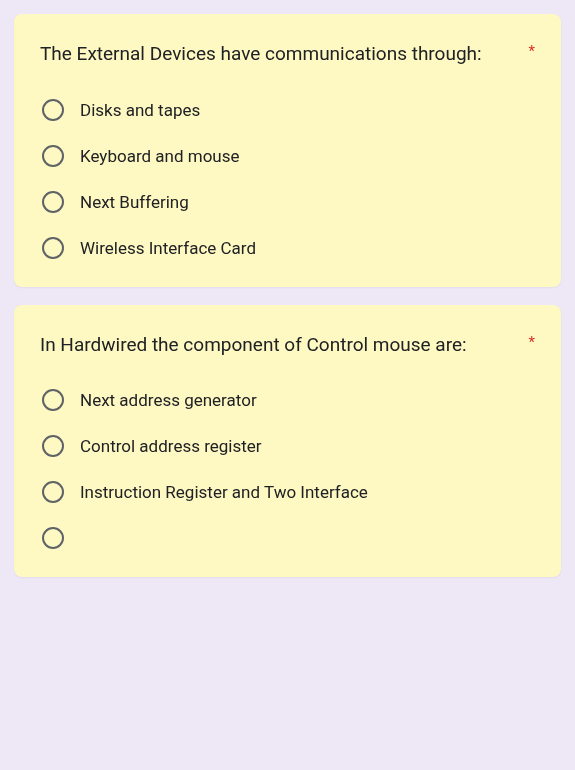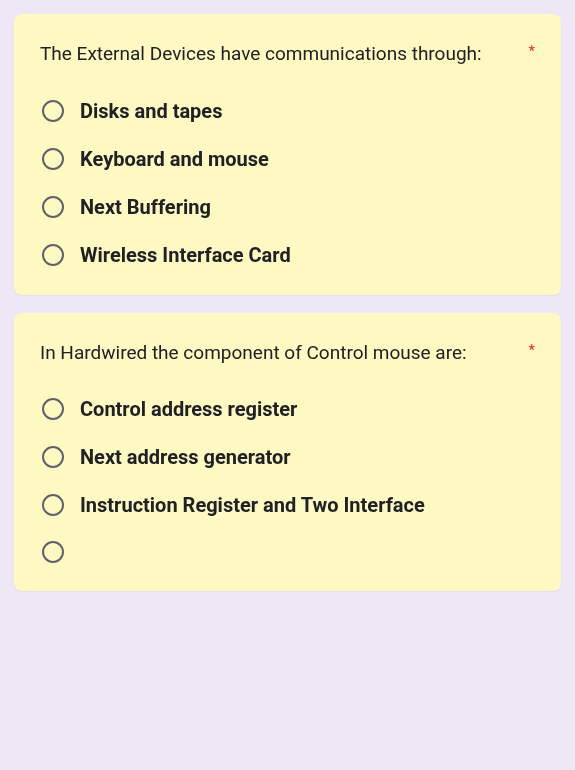--- a/index.html
+++ b/index.html
@@ -55,23 +55,23 @@
       cursor: pointer;
     }
     .radio-circle {
       width: 22px;
       height: 22px;
       border: 2.4px solid #5f6368;
       border-radius: 50%;
       flex-shrink: 0;
     }
     .option-label {
-      font-size: 20px;
+      font-size: 17px;
       color: #202124;
-      font-weight: 700;
+      font-weight: 400;
     }
   </style>
 </head>
 <body>
 
 <div class="question-card">
   <div class="question-header">
     <div class="question-title">The External Devices have communications through:</div>
     <div class="required-asterisk">*</div>
   </div>
@@ -96,25 +96,25 @@
 </div>
 
 <div class="question-card">
   <div class="question-header">
     <div class="question-title">In Hardwired the component of Control mouse are:</div>
     <div class="required-asterisk">*</div>
   </div>
   <div class="options-list">
     <div class="option-item">
       <div class="radio-circle"></div>
-      <div class="option-label">Control address register</div>
+      <div class="option-label">Next address generator</div>
     </div>
     <div class="option-item">
       <div class="radio-circle"></div>
-      <div class="option-label">Next address generator</div>
+      <div class="option-label">Control address register</div>
     </div>
     <div class="option-item">
       <div class="radio-circle"></div>
       <div class="option-label">Instruction Register and Two Interface</div>
     </div>
     <div class="option-item">
       <div class="radio-circle"></div>
     </div>
   </div>
 </div>

